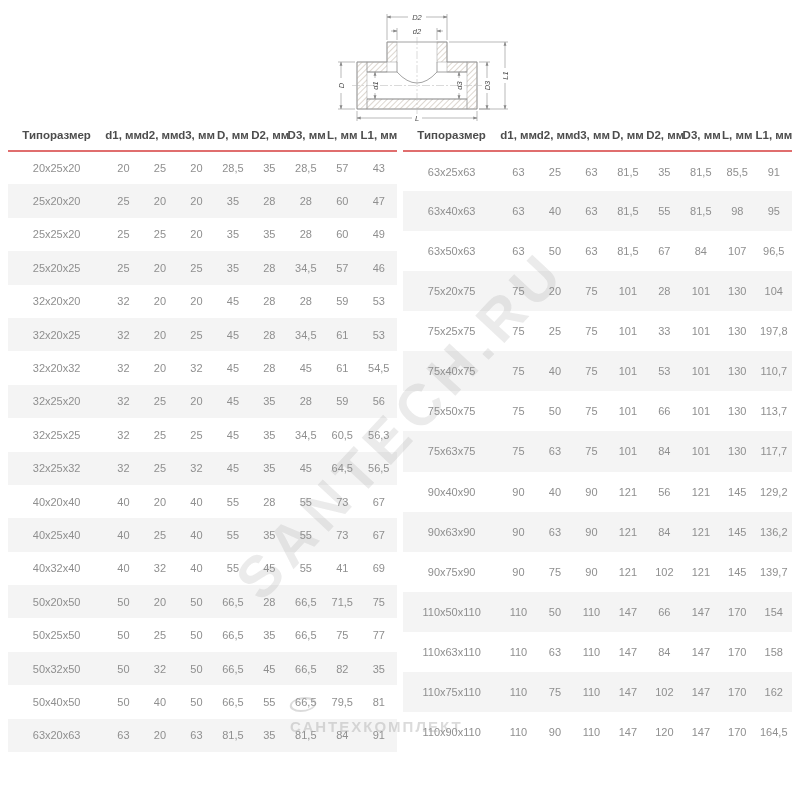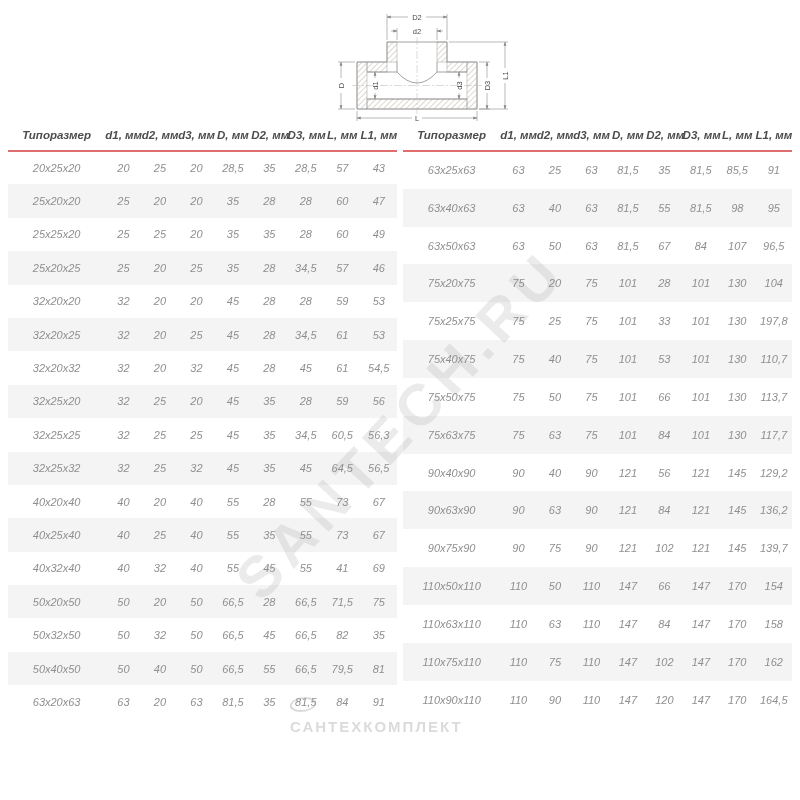--- a/index.html
+++ b/index.html
@@ -1,28 +1,28 @@
 <!DOCTYPE html>
 <html><head>
 <meta charset="utf-8">
 <style>
   * { margin: 0; padding: 0; box-sizing: border-box; }
   html, body { width: 800px; height: 800px; background: #ffffff; overflow: hidden;
     font-family: "Liberation Sans", sans-serif; }
   .page { position: relative; width: 800px; height: 800px; background: #fff; }
 
   
-  .diagram { position: absolute; left: 312px; top: 4px; width: 215px; height: 120px; }
+  .diagram { position: absolute; left: 312px; top: 4px; width: 215px; height: 120px; font-style: italic; }
   .diagram svg { width: 100%; height: 100%; }
   .diagram text { font-family: "Liberation Sans", sans-serif; font-size: 7.5px; fill: #4a4a4a; }
 
   
   .tables { position: absolute; left: 0; top: 124px; width: 800px;
     display: flex; justify-content: space-between; padding: 0 8px; }
-  table.spec-table { width: 389px; border-collapse: collapse; table-layout: fixed; font-style: italic; }
+  table.spec-table { width: 389px; border-collapse: collapse; table-layout: fixed; }
   table.spec-table th {
     font-size: 11.5px; font-weight: bold; color: #4d4d4d;
     text-align: center; padding: 5px 0 9px 0; white-space: nowrap;
     border-bottom: 2px solid #e06e6e;
   }
   table.spec-table td {
     font-size: 11px; color: #8f8f8f; text-align: center;
     height: 33.4px; white-space: nowrap;
   }
   table.spec-table tbody tr:nth-child(even) { background: #f4f4f4; }
@@ -331,20 +331,31 @@
             <td>50</td>
             <td>20</td>
             <td>50</td>
             <td>66,5</td>
             <td>28</td>
             <td>66,5</td>
             <td>71,5</td>
             <td>75</td>
           </tr>
           <tr>
+            <td>50x25x50</td>
+            <td>50</td>
+            <td>25</td>
+            <td>50</td>
+            <td>66,5</td>
+            <td>35</td>
+            <td>66,5</td>
+            <td>75</td>
+            <td>77</td>
+          </tr>
+          <tr>
             <td>50x32x50</td>
             <td>50</td>
             <td>32</td>
             <td>50</td>
             <td>66,5</td>
             <td>45</td>
             <td>66,5</td>
             <td>82</td>
             <td>35</td>
           </tr>

